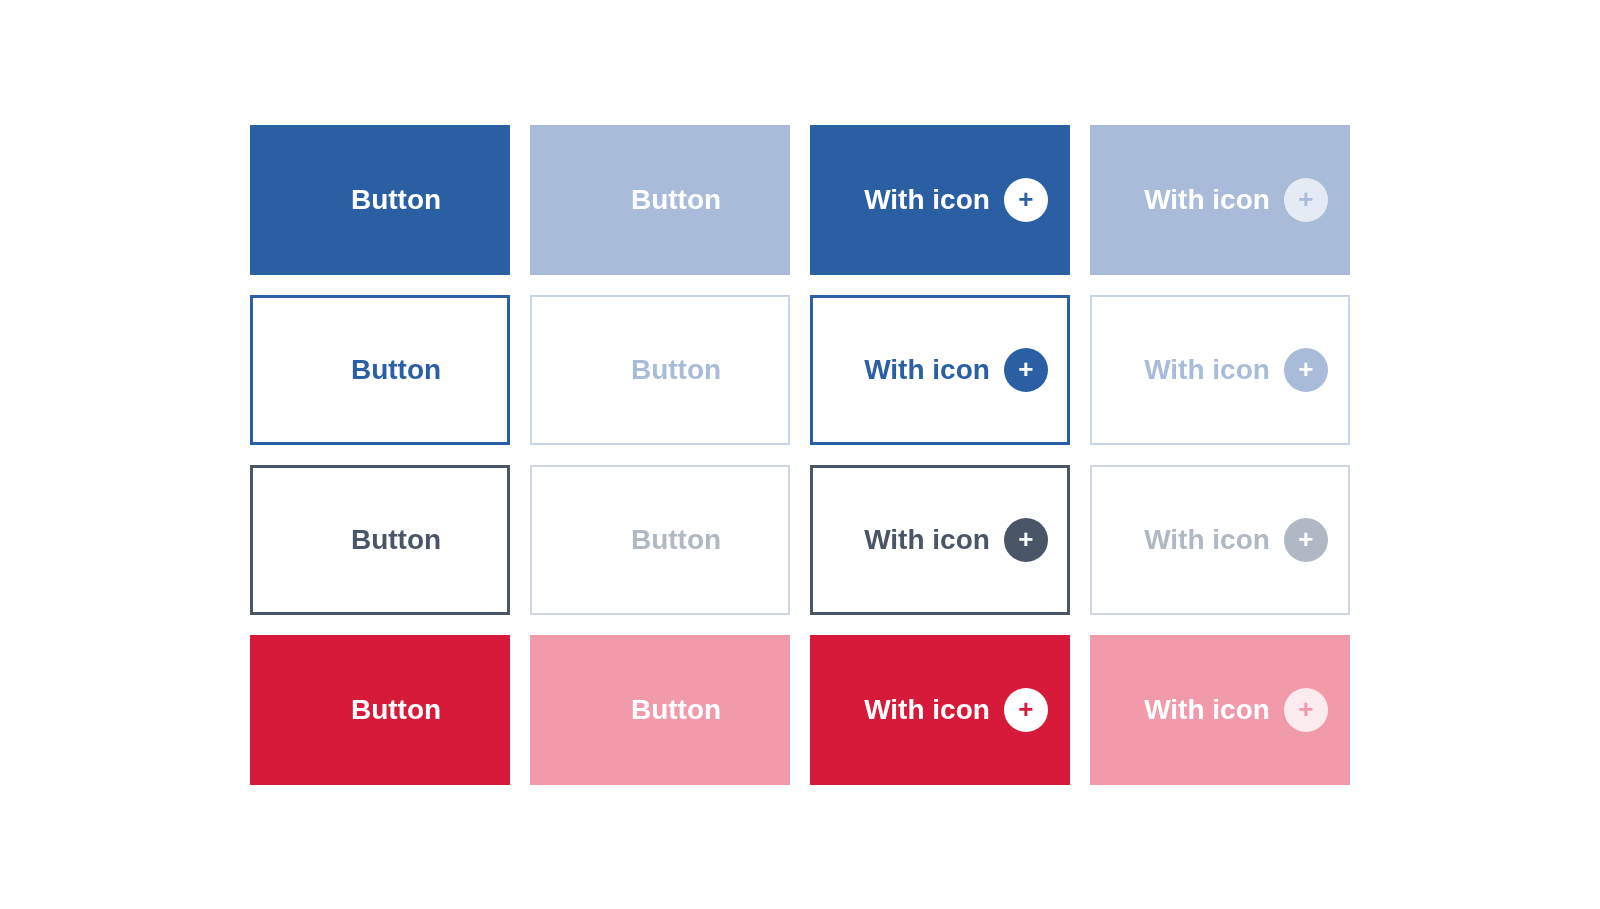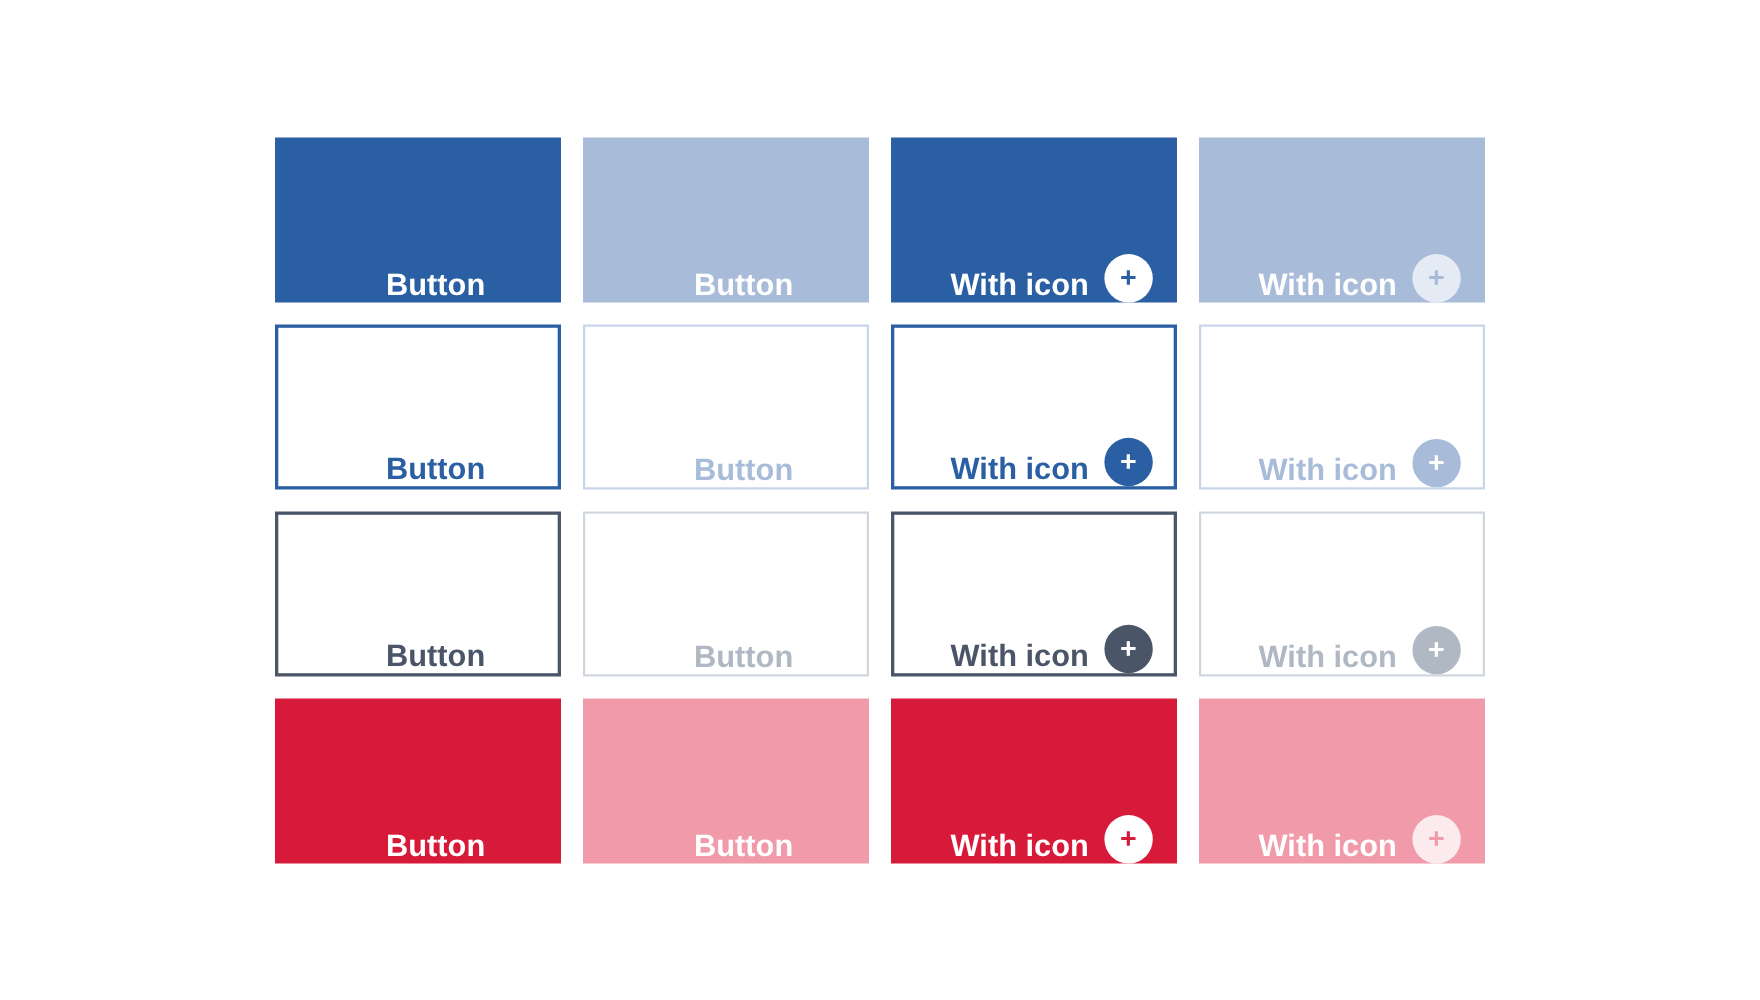--- a/index.html
+++ b/index.html
@@ -13,21 +13,21 @@
     }
     .grid {
       display: grid;
       grid-template-columns: repeat(4, 260px);
       grid-template-rows: repeat(4, 150px);
       gap: 20px;
       padding: 40px;
     }
     .btn {
       display: flex;
-      align-items: flex-end;
+      align-items: center;
       justify-content: center;
       font-size: 28px;
       font-weight: bold;
       cursor: pointer;
       gap: 14px;
       border: none;
       outline: none;
       padding-left: 32px;
     }
     .btn-icon {

